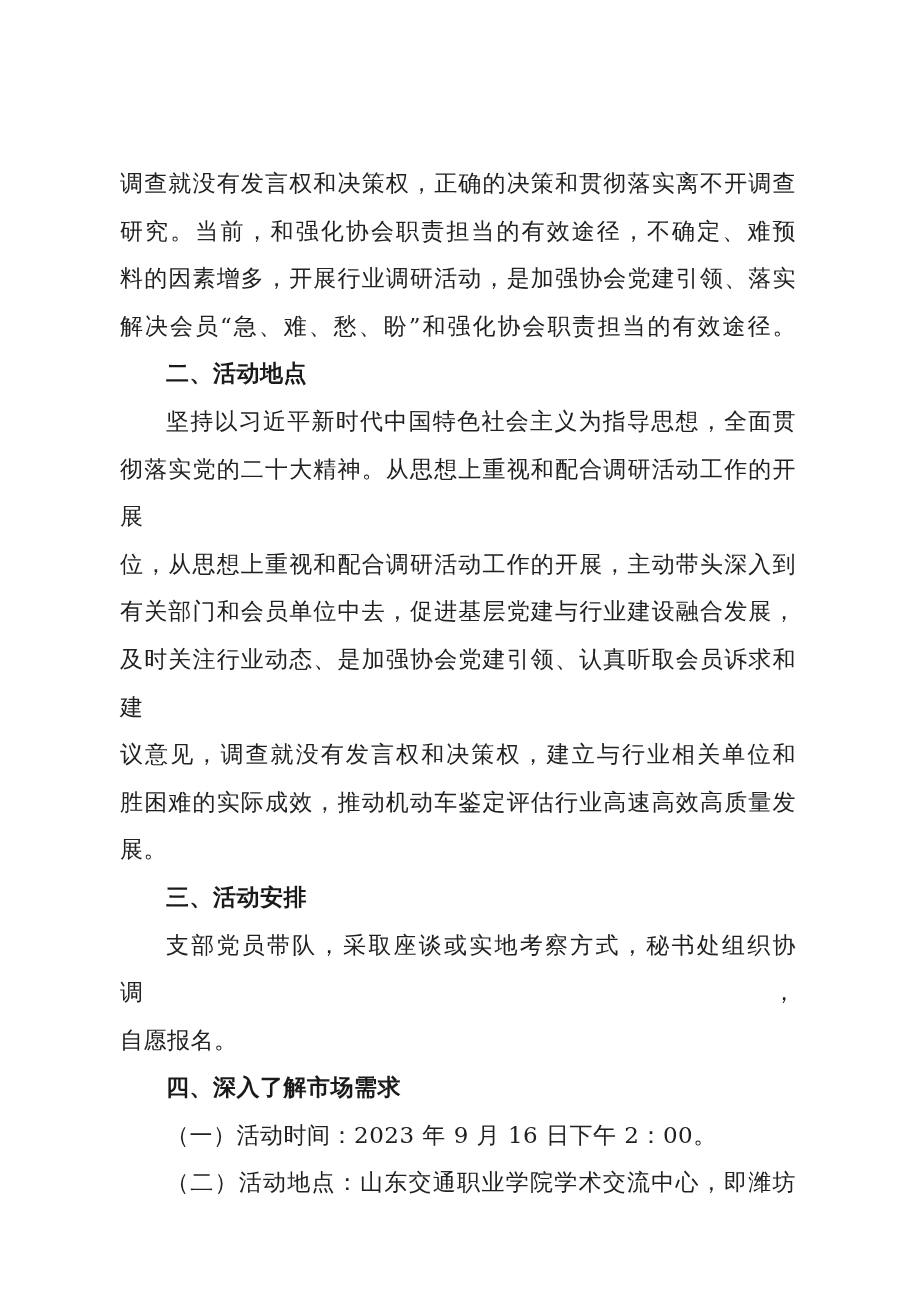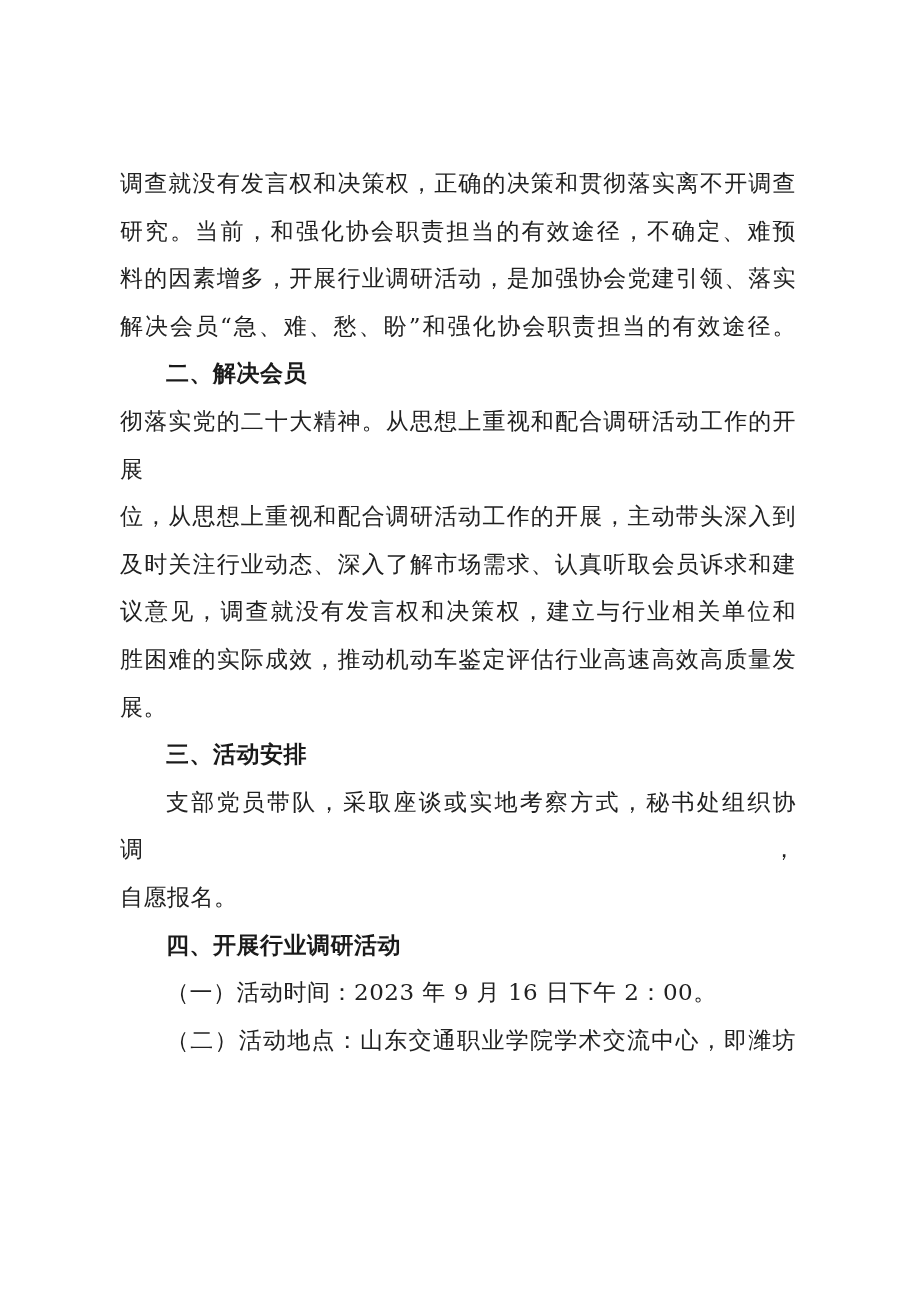--- a/index.html
+++ b/index.html
@@ -45,27 +45,29 @@
 </style>
 </head>
 <body>
 
 <div class="page">
   <div class="content">
     <div class="ln just">调查就没有发言权和决策权，正确的决策和贯彻落实离不开调查</div>
     <div class="ln just">研究。当前，和强化协会职责担当的有效途径，不确定、难预</div>
     <div class="ln just">料的因素增多，开展行业调研活动，是加强协会党建引领、落实</div>
     <div class="ln just">解决会员“急、难、愁、盼”和强化协会职责担当的有效途径。</div>
-    <div class="ln head ind">二、解决会员</div>
+    <div class="ln head ind">二、活动地点</div>
+    <div class="ln just ind">坚持以习近平新时代中国特色社会主义为指导思想，全面贯</div>
     <div class="ln just">彻落实党的二十大精神。从思想上重视和配合调研活动工作的开展</div>
     <div class="ln just">位，从思想上重视和配合调研活动工作的开展，主动带头深入到</div>
-    <div class="ln just">及时关注行业动态、深入了解市场需求、认真听取会员诉求和建</div>
+    <div class="ln just">有关部门和会员单位中去，促进基层党建与行业建设融合发展，</div>
+    <div class="ln just">及时关注行业动态、是加强协会党建引领、认真听取会员诉求和建</div>
     <div class="ln just">议意见，调查就没有发言权和决策权，建立与行业相关单位和</div>
     <div class="ln just">胜困难的实际成效，推动机动车鉴定评估行业高速高效高质量发</div>
     <div class="ln">展。</div>
     <div class="ln head ind">三、活动安排</div>
     <div class="ln just ind">支部党员带队，采取座谈或实地考察方式，秘书处组织协调，</div>
     <div class="ln">自愿报名。</div>
-    <div class="ln head ind">四、开展行业调研活动</div>
+    <div class="ln head ind">四、深入了解市场需求</div>
     <div class="ln ind">（一）活动时间：2023 年 9 月 16 日下午 2：00。</div>
     <div class="ln just ind">（二）活动地点：山东交通职业学院学术交流中心，即潍坊</div>
   </div>
 </div>
 
 </body></html>

